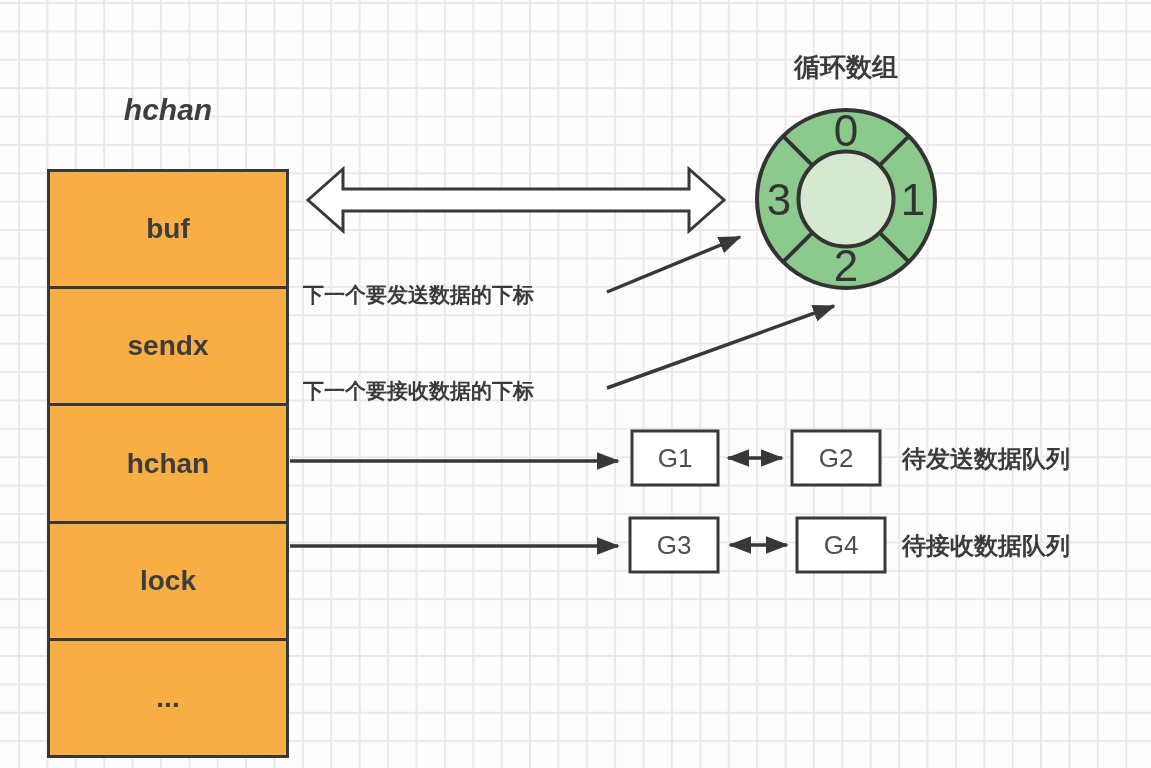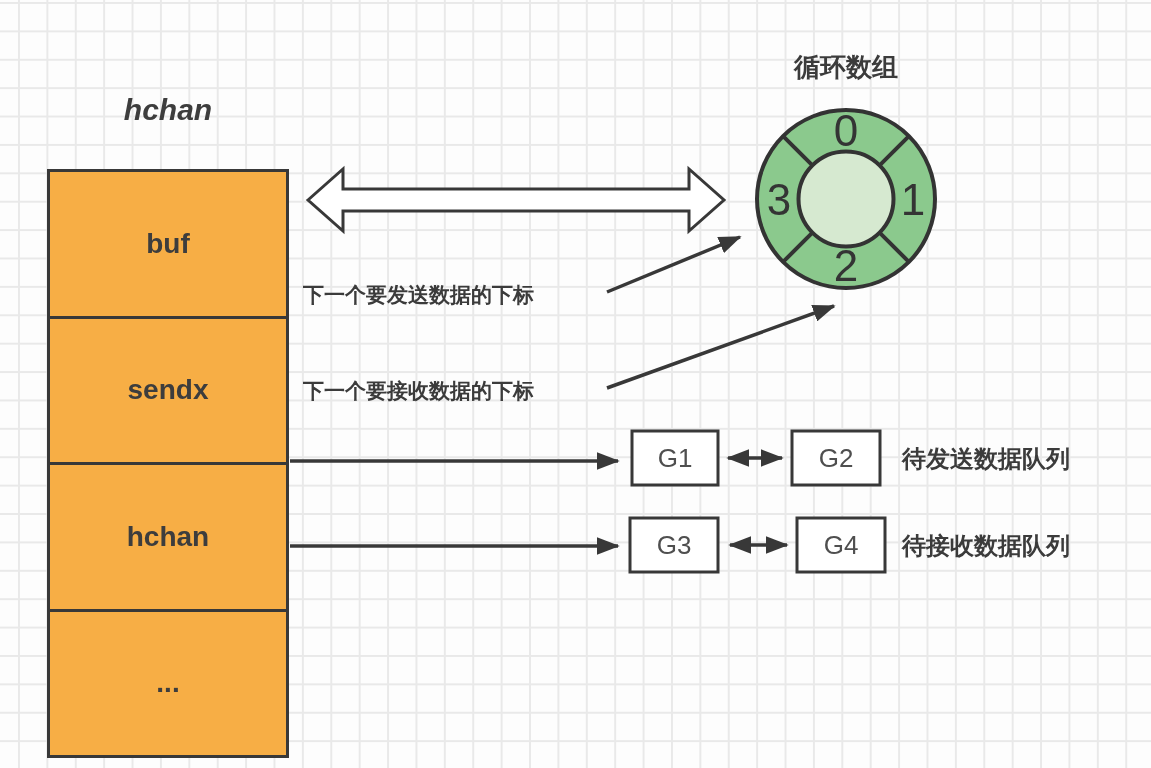--- a/index.html
+++ b/index.html
@@ -45,20 +45,21 @@
 </head>
 <body>
 
 <div class="canvas">
 
   <div class="hchan-title">hchan</div>
   <div class="hchan-table">
     <div class="hchan-row">buf</div>
     <div class="hchan-row">sendx</div>
     <div class="hchan-row">hchan</div>
+    <div class="hchan-row">lock</div>
     <div class="hchan-row">...</div>
   </div>
 
   <svg class="overlay" width="1151" height="768" viewBox="0 0 1151 768">
     <defs>
       <marker id="arrow" viewBox="0 0 6.5 5" refX="6" refY="2.5" markerWidth="6.5" markerHeight="5" orient="auto-start-reverse">
         <path d="M0,0 L6.5,2.5 L0,5 Z" fill="#383838"></path>
       </marker>
     </defs>
 

